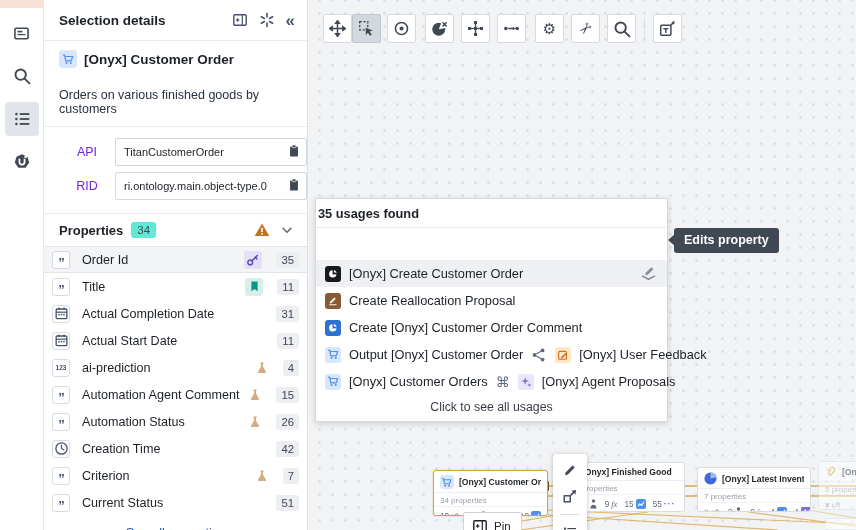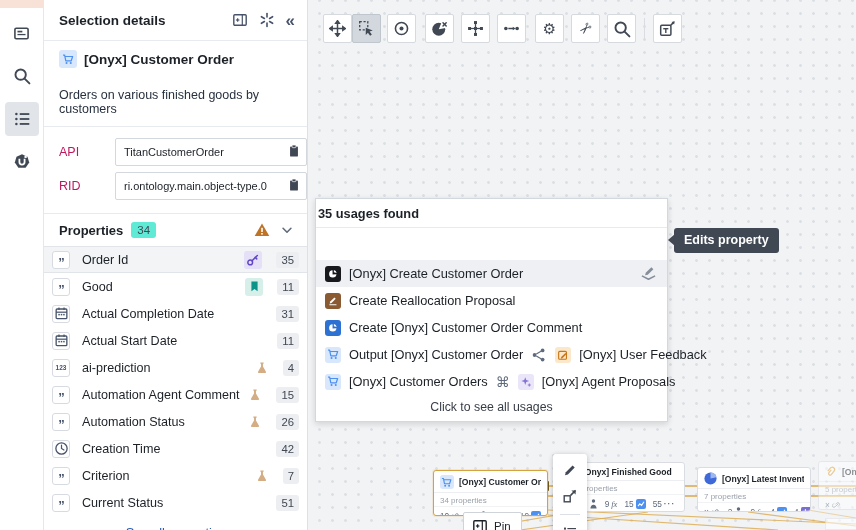--- a/index.html
+++ b/index.html
@@ -24,21 +24,21 @@
   .collapse-ch { font-size:17px; font-weight:bold; line-height:1; color:#47536a; }
 
   .obj { padding:9px 15px 10px; border-bottom:1px solid #e7eaee; }
   .obj-title { display:flex; align-items:center; gap:7px; font-weight:bold; font-size:13.5px; }
   .obj-desc { margin-top:20px; font-size:12.5px; color:#27313f; }
   .minibadge { width:18px; height:18px; border-radius:3px; display:inline-flex; align-items:center; justify-content:center; flex:0 0 auto; }
   .bg-cart { background:#d8e7fb; }
 
   .fields { padding:8px 0 10px; border-bottom:1px solid #e7eaee; }
   .field-row { display:flex; align-items:center; padding:3px 0 3px 15px; height:34px; }
-  .field-label { width:56px; font-size:12.5px; color:#be185d; }
+  .field-label { width:56px; font-size:12.5px; color:#6d28d9;text-align:center; }
   .field-box { position:relative; width:192px; height:28px; border:1px solid #d3d8de; border-radius:2px; background:#fff; display:flex; align-items:center; padding:0 24px 0 8px; }
   .field-value { font-size:11px; white-space:nowrap; overflow:hidden; }
   .clip-icon { position:absolute; right:5px; top:5px; color:#404854; cursor:pointer; }
 
   .sec-head { display:flex; align-items:center; height:32px; padding:0 13px 0 15px; }
   .sec-title { font-weight:bold; font-size:13px; }
   .count-badge { margin-left:8px; background:#5eead4; border-radius:3px; font-size:11.5px; color:#404854; padding:2px 6px; }
   .sec-right { margin-left:auto; display:flex; align-items:center; gap:10px; }
   .chev { color:#5f6b7c; cursor:pointer; display:flex; }
 
@@ -252,21 +252,21 @@
                 <line x1="10.6" y1="5" x2="12.3" y2="6.7" stroke="#6049c2" stroke-width="1.7" stroke-linecap="round"></line>
               </svg>
             </span>
             <span class="prop-count">35</span>
           </span>
         </div>
         <div class="prop-row">
           <span class="type-box">
             <span class="type-quote">”</span>
           </span>
-  <span class="prop-label">Good</span>
+  <span class="prop-label">Title</span>
   <span class="prop-right">
             <span class="bookbadge">
               <svg width="13" height="13" viewBox="0 0 16 16" fill="none">
                 <path d="M4.2 1.8h7.6v12l-3.8-2.8-3.8 2.8z" fill="#0d9488"></path>
               </svg>
             </span>
             <span class="prop-count">11</span>
           </span>
         </div>
         <div class="prop-row">

